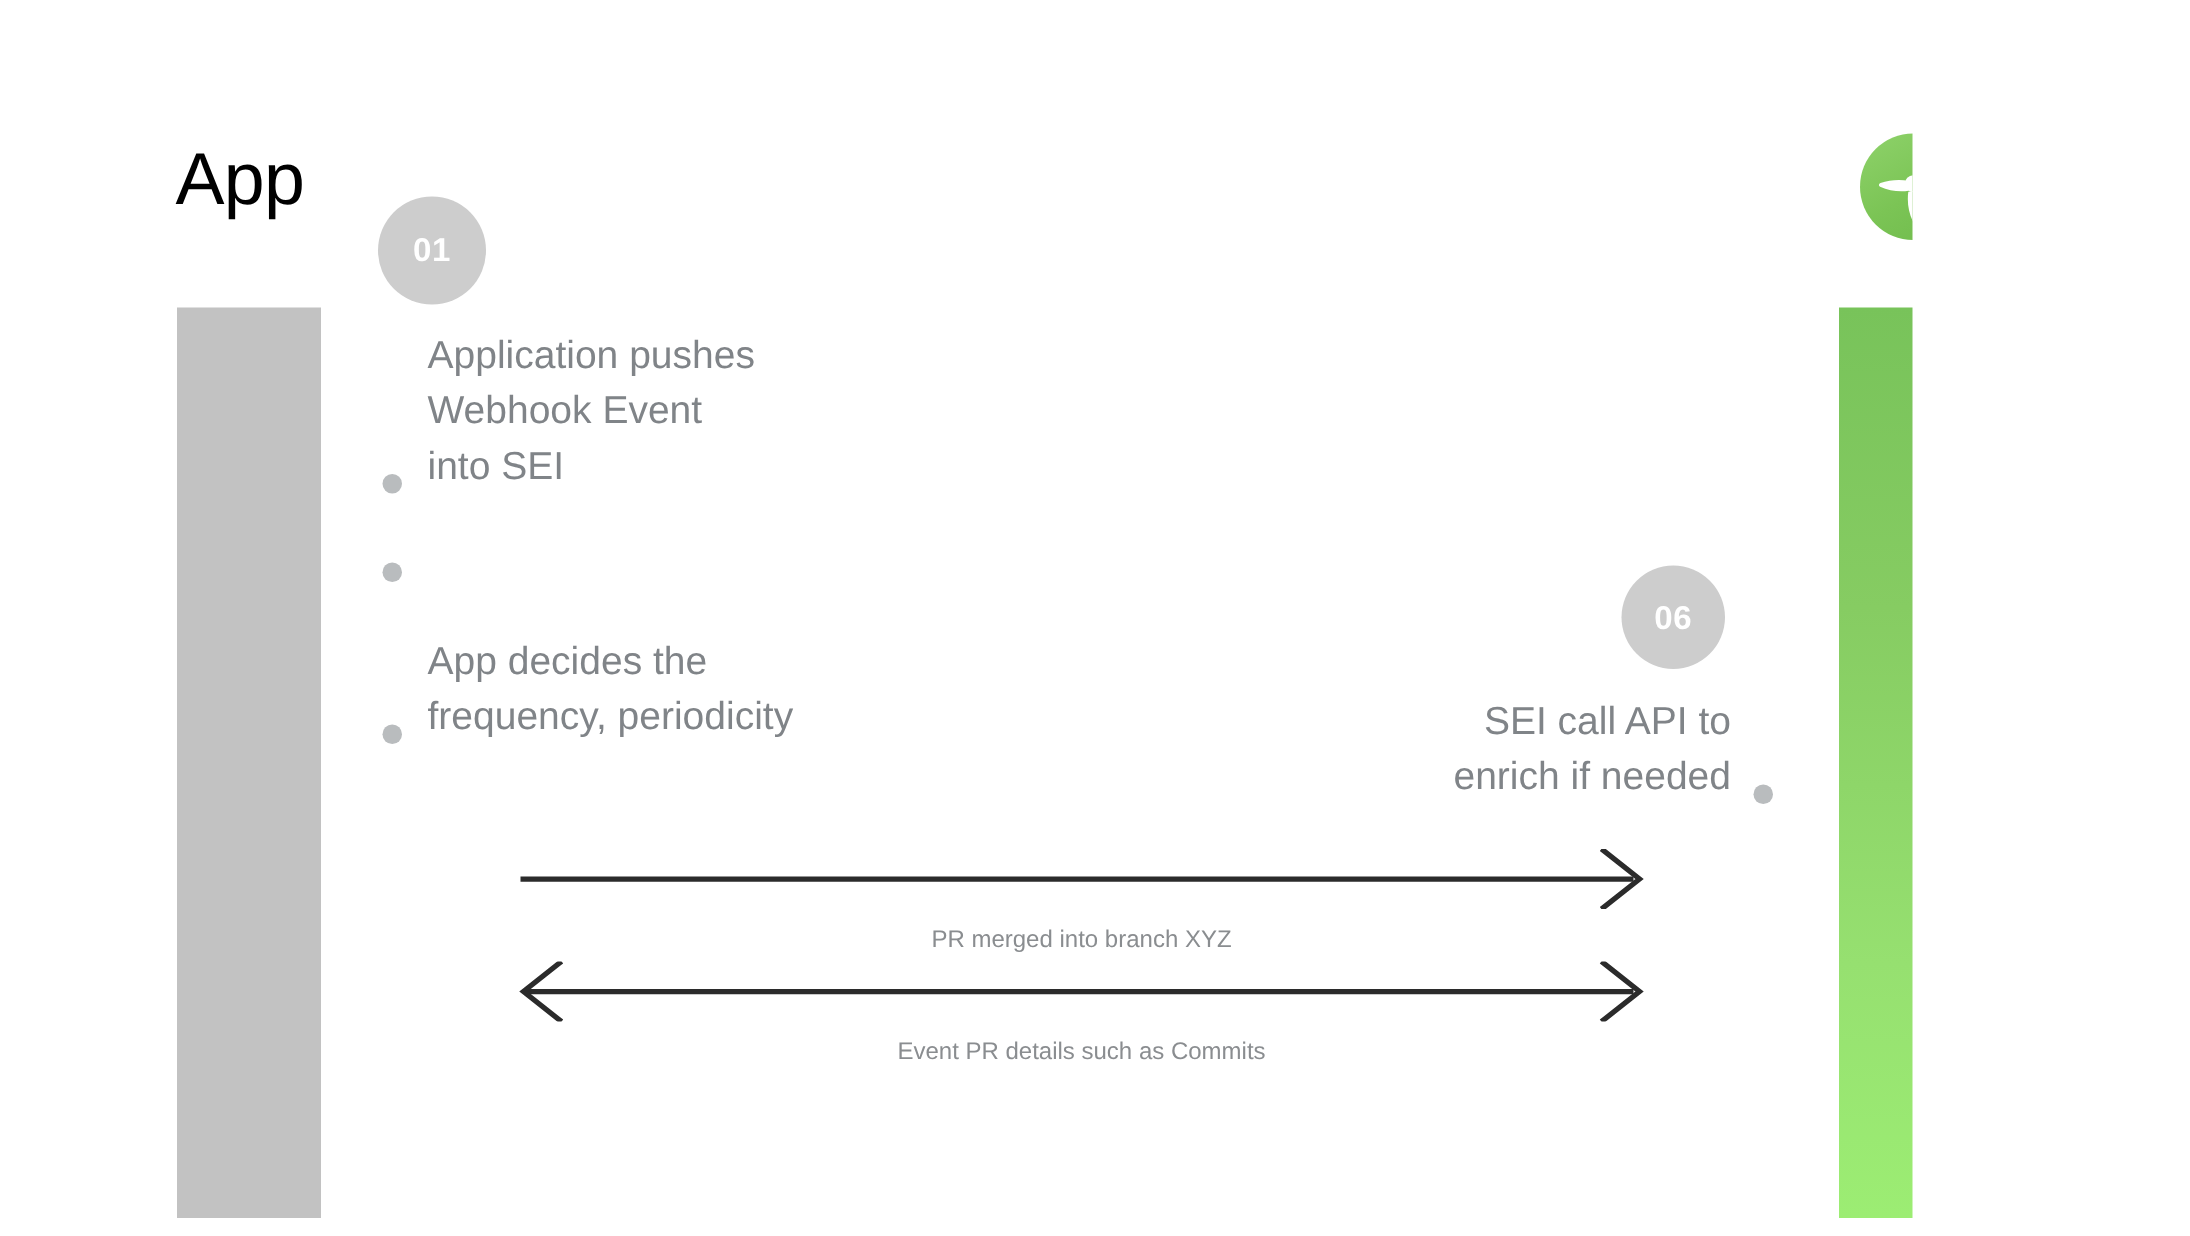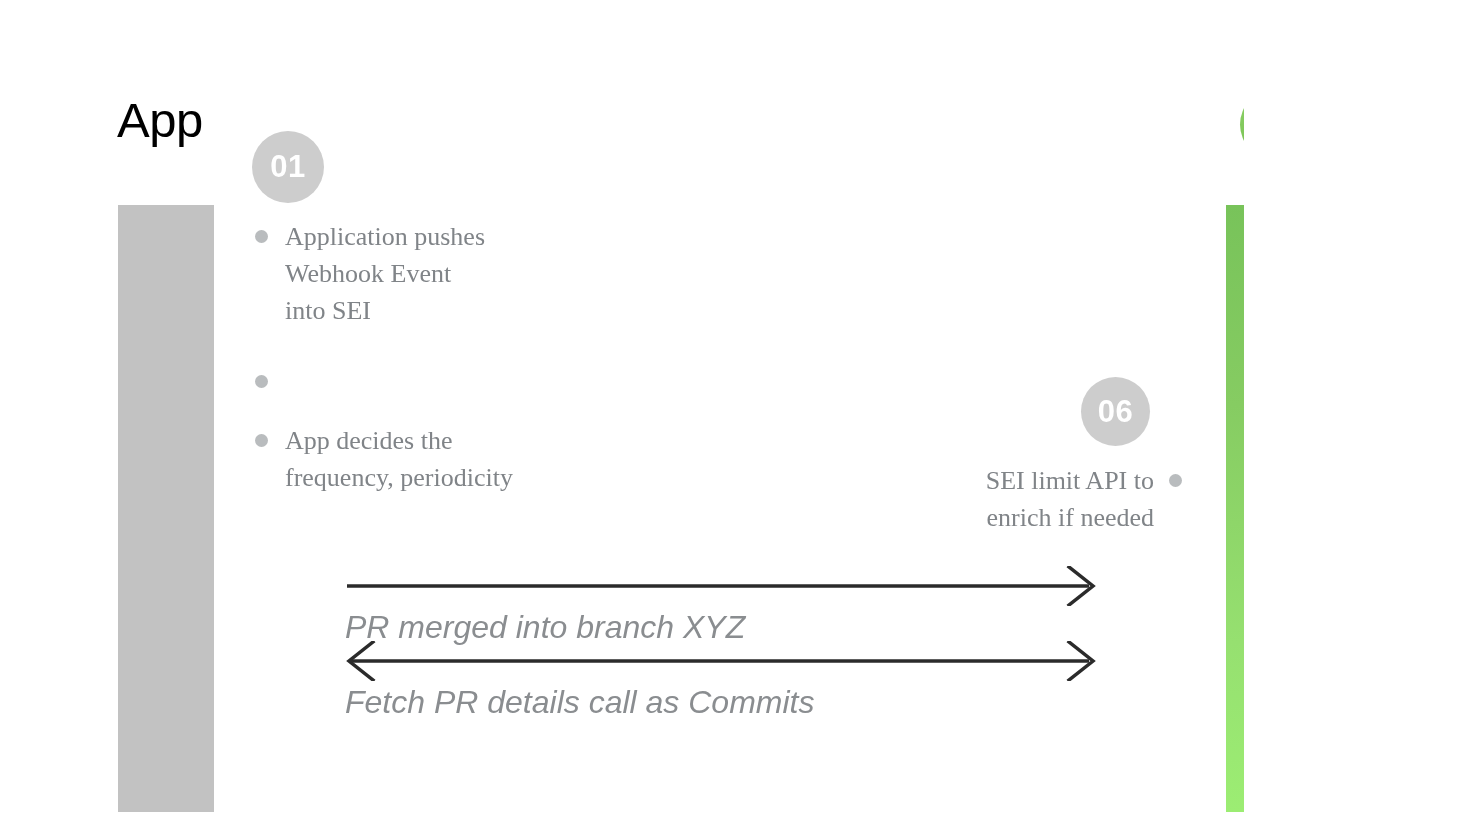--- a/index.html
+++ b/index.html
@@ -12,20 +12,21 @@
     font-family: "Liberation Sans", sans-serif;
     -webkit-font-smoothing: antialiased;
   }
 
   #slide {
     position: relative;
     width: 1244px;
     height: 824px;
     background: #ffffff;
     overflow: hidden;
+    padding-left: 31px;
   }
 
   
   .actor-title {
     position: absolute;
     left: 117px;
     top: 96px;
     font-size: 49px;
     line-height: 1;
     color: #000000;
@@ -62,43 +63,42 @@
     background: linear-gradient(150deg, #8ed26a 0%, #7bc455 55%, #6fbb4c 100%);
   }
   .brand-logo svg { display: block; }
 
   
   .step-badge {
     position: absolute;
     border-radius: 50%;
     background: #cdcdcd;
     color: #ffffff;
-    font-size: 31px;
+    font-size: 22px;
     font-weight: bold;
     display: flex;
     align-items: center;
     justify-content: center;
     letter-spacing: 0.5px;
   }
   .badge-01 { left: 252px; top: 131px; width: 72px; height: 72px; }
   .badge-02 { left: 1081px; top: 377px; width: 69px; height: 69px; }
 
   
   .bullet-list {
     position: absolute;
   }
   .bullet-list.left  { left: 255px; top: 218px; width: 430px; }
   .bullet-list.right { left: 830px; top: 462px; width: 352px; text-align: right; }
 
   .bullet-item {
     position: relative;
     display: flex;
-    align-items: flex-start;
+    align-items: flex-end;
     margin-bottom: 34px;
-    font-family: Liberation Serif, serif;
   }
   .bullet-list.right .bullet-item {
     flex-direction: row-reverse;
     margin-bottom: 0;
   }
 
   .bullet-dot {
     flex: 0 0 auto;
     width: 13px;
     height: 13px;
@@ -118,23 +118,23 @@
 
   
   .message {
     position: absolute;
     left: 345px;
     width: 752px;
   }
   .message svg { display: block; }
 
   .message-label {
-    font-size: 32px;
-    font-style: italic;
+    font-size: 16px;
     color: #8a8d90;
+    text-align: center;
     margin-top: 6px;
     line-height: 30px;
   }
 
   .msg-1 { top: 566px; }
   .msg-2 { top: 641px; }
 </style>
 </head>
 <body>
 
@@ -174,35 +174,35 @@
       <span class="bullet-text">App decides the
 frequency, periodicity</span>
     </div>
   </div>
 
   <div class="step-badge badge-02">06</div>
 
   <div class="bullet-list right">
     <div class="bullet-item">
       <span class="bullet-dot"></span>
-      <span class="bullet-text">SEI limit API to
+      <span class="bullet-text">SEI call API to
 enrich if needed</span>
     </div>
   </div>
 
   <div class="message msg-1">
     <svg width="752" height="40" viewBox="0 0 752 40" aria-hidden="true">
       <line x1="2" y1="20" x2="744" y2="20" stroke="#2b2b2b" stroke-width="3.5" stroke-linecap="butt"></line>
       <polyline points="724,1 748,20 724,39" fill="none" stroke="#2b2b2b" stroke-width="3.5" stroke-linecap="square" stroke-linejoin="miter"></polyline>
     </svg>
     <div class="message-label">PR merged into branch XYZ</div>
   </div>
 
   <div class="message msg-2">
     <svg width="752" height="40" viewBox="0 0 752 40" aria-hidden="true">
       <line x1="6" y1="20" x2="744" y2="20" stroke="#2b2b2b" stroke-width="3.5" stroke-linecap="butt"></line>
       <polyline points="28,1 4,20 28,39" fill="none" stroke="#2b2b2b" stroke-width="3.5" stroke-linecap="square" stroke-linejoin="miter"></polyline>
       <polyline points="724,1 748,20 724,39" fill="none" stroke="#2b2b2b" stroke-width="3.5" stroke-linecap="square" stroke-linejoin="miter"></polyline>
     </svg>
-    <div class="message-label">Fetch PR details call as Commits</div>
+    <div class="message-label">Event PR details such as Commits</div>
   </div>
 
 </div>
 
 </body></html>

